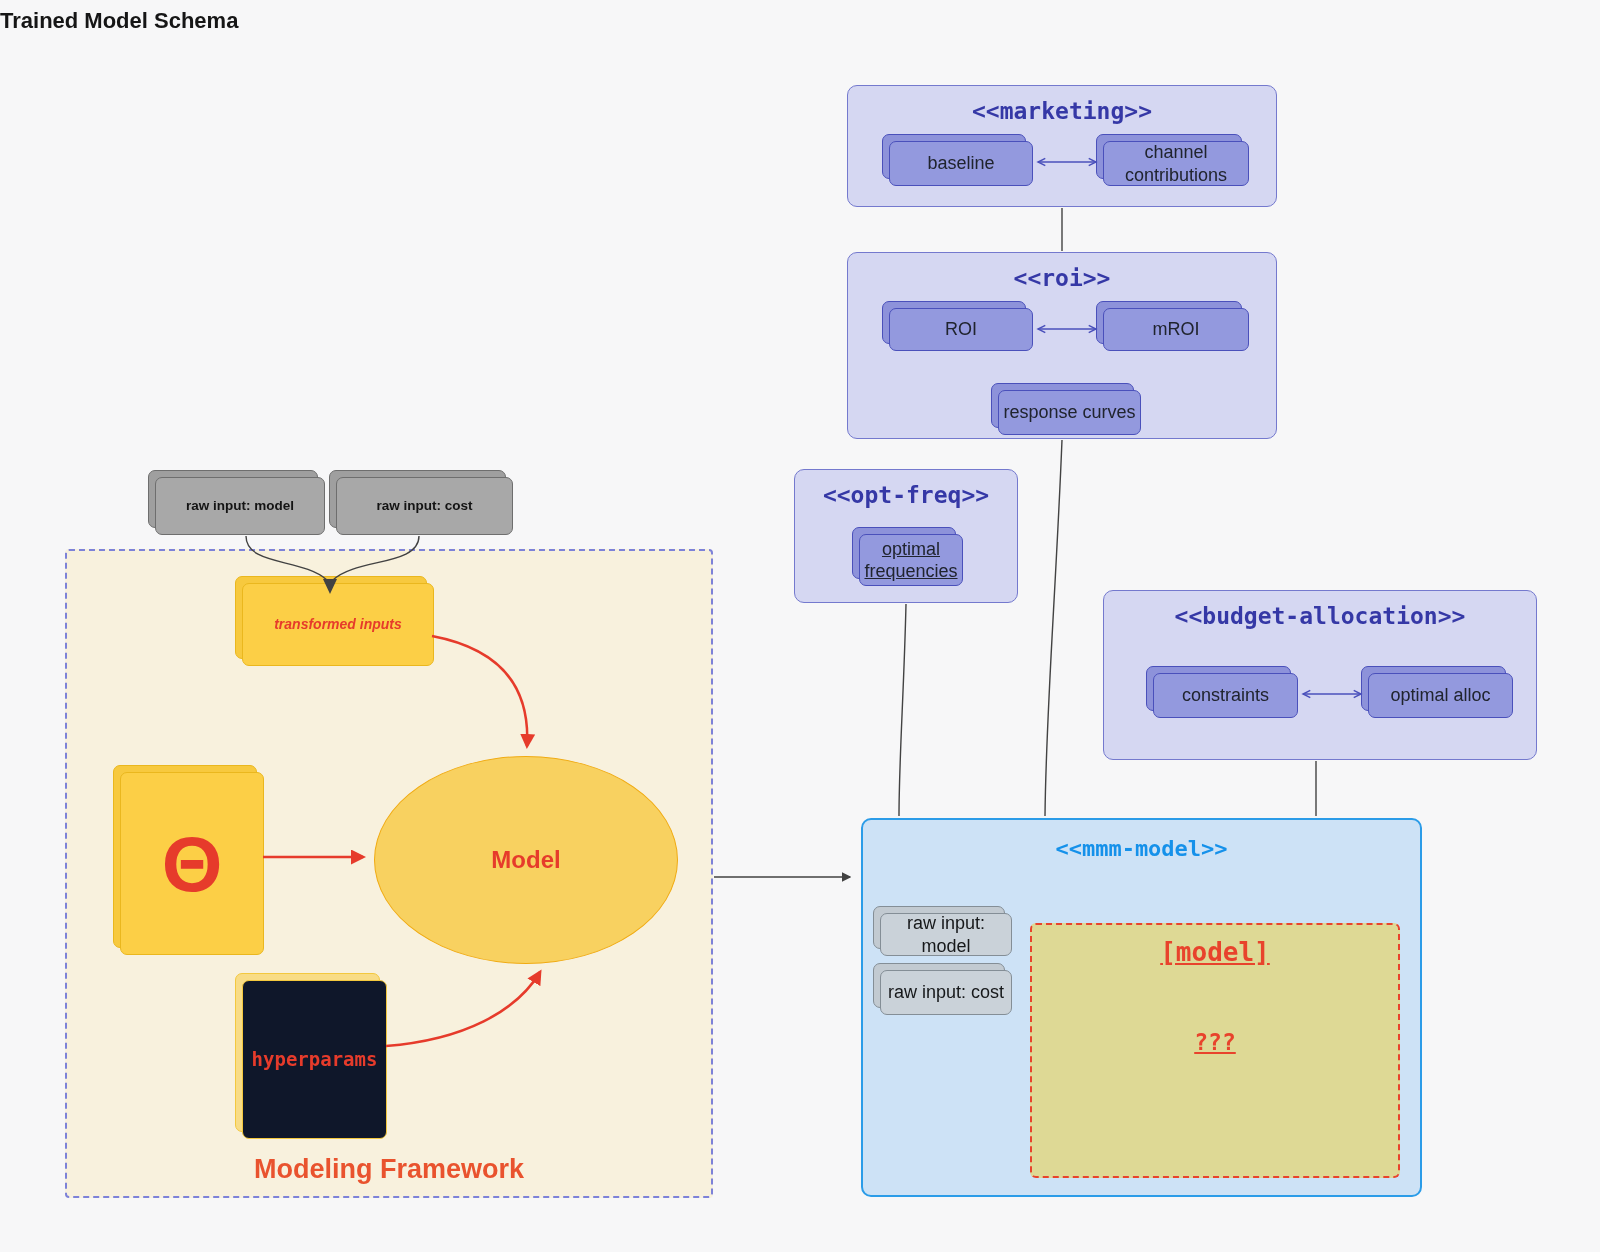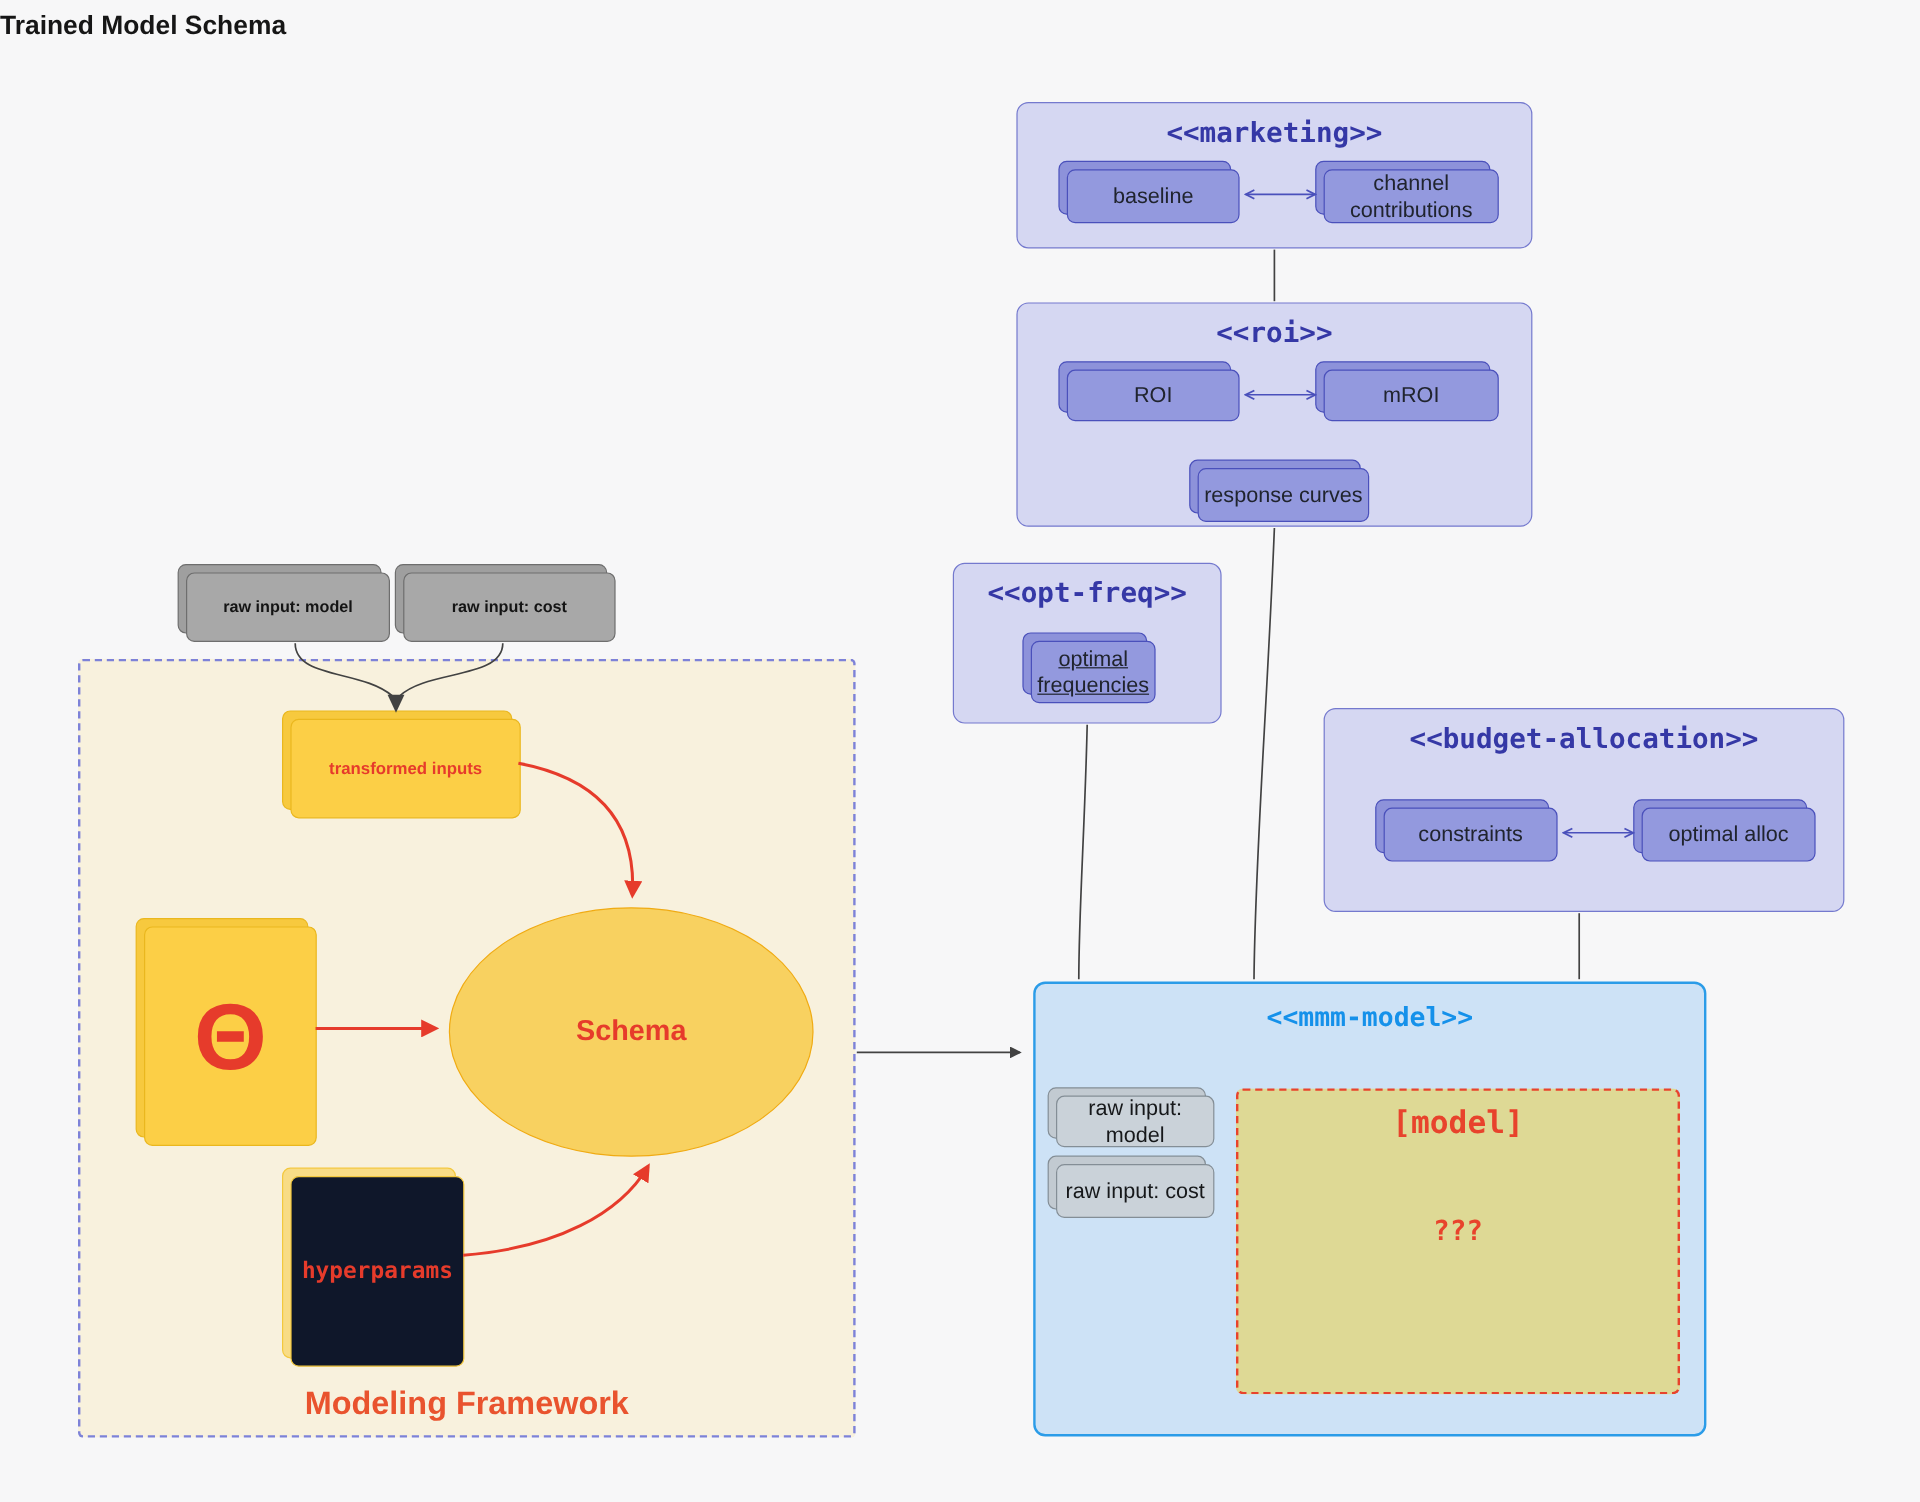--- a/index.html
+++ b/index.html
@@ -117,35 +117,35 @@
   </div>
 
   <div class="grp mmm" style="left:861px; top:818px; width:561px; height:379px;">
     <div class="grp-title">&lt;&lt;mmm-model&gt;&gt;</div>
     <div class="node gray-l" style="left:17px; top:93px; width:132px; height:43px;">
       <span>raw input: model</span>
     </div>
     <div class="node gray-l" style="left:17px; top:150px; width:132px; height:45px;">
       <span>raw input: cost</span>
     </div>
-    <div class="model-box" style="left:167px; top:87px; width:370px; height:255px;">
+    <div class="model-box" style="left:167px; top:103px; width:370px; height:255px;text-decoration:underline;">
       <div class="model-name">[model]</div>
       <div class="model-unknown">???</div>
     </div>
   </div>
 
   <div class="grp framework" style="left:65px; top:549px; width:648px; height:649px;">
-    <div class="node yellow-n" style="left:175px; top:48px; width:192px; height:83px;">
+    <div class="node yellow-n" style="left:175px; top:32px; width:192px; height:83px;font-style:italic;">
       <span>transformed inputs</span>
     </div>
     <div class="node yellow-n" style="left:53px; top:221px; width:144px; height:183px;">
       <span class="theta-glyph">Θ</span>
     </div>
     <div class="ellipse" style="left:307px; top:205px; width:304px; height:208px;">
-      <span>Schema</span>
+      <span>Model</span>
     </div>
     <div class="node yellow-l" style="left:175px; top:429px; width:145px; height:159px;">
       <span>hyperparams</span>
     </div>
     <div class="framework-label">Modeling Framework</div>
   </div>
 
   <div class="node gray-d" style="left:155px; top:477px; width:170px; height:58px;">
     <span>raw input: model</span>
   </div>

